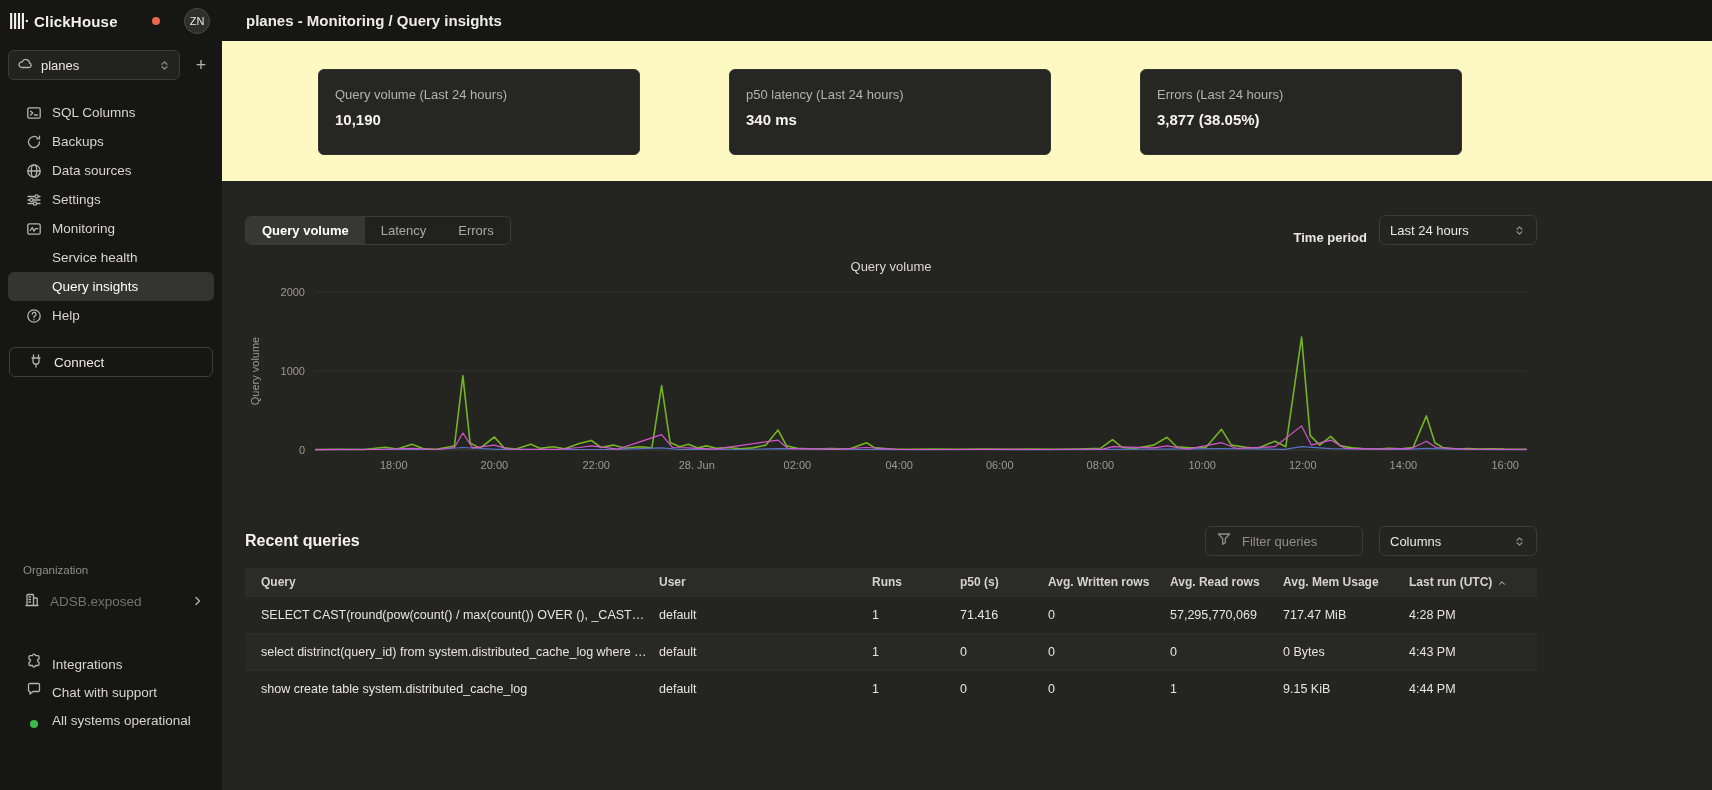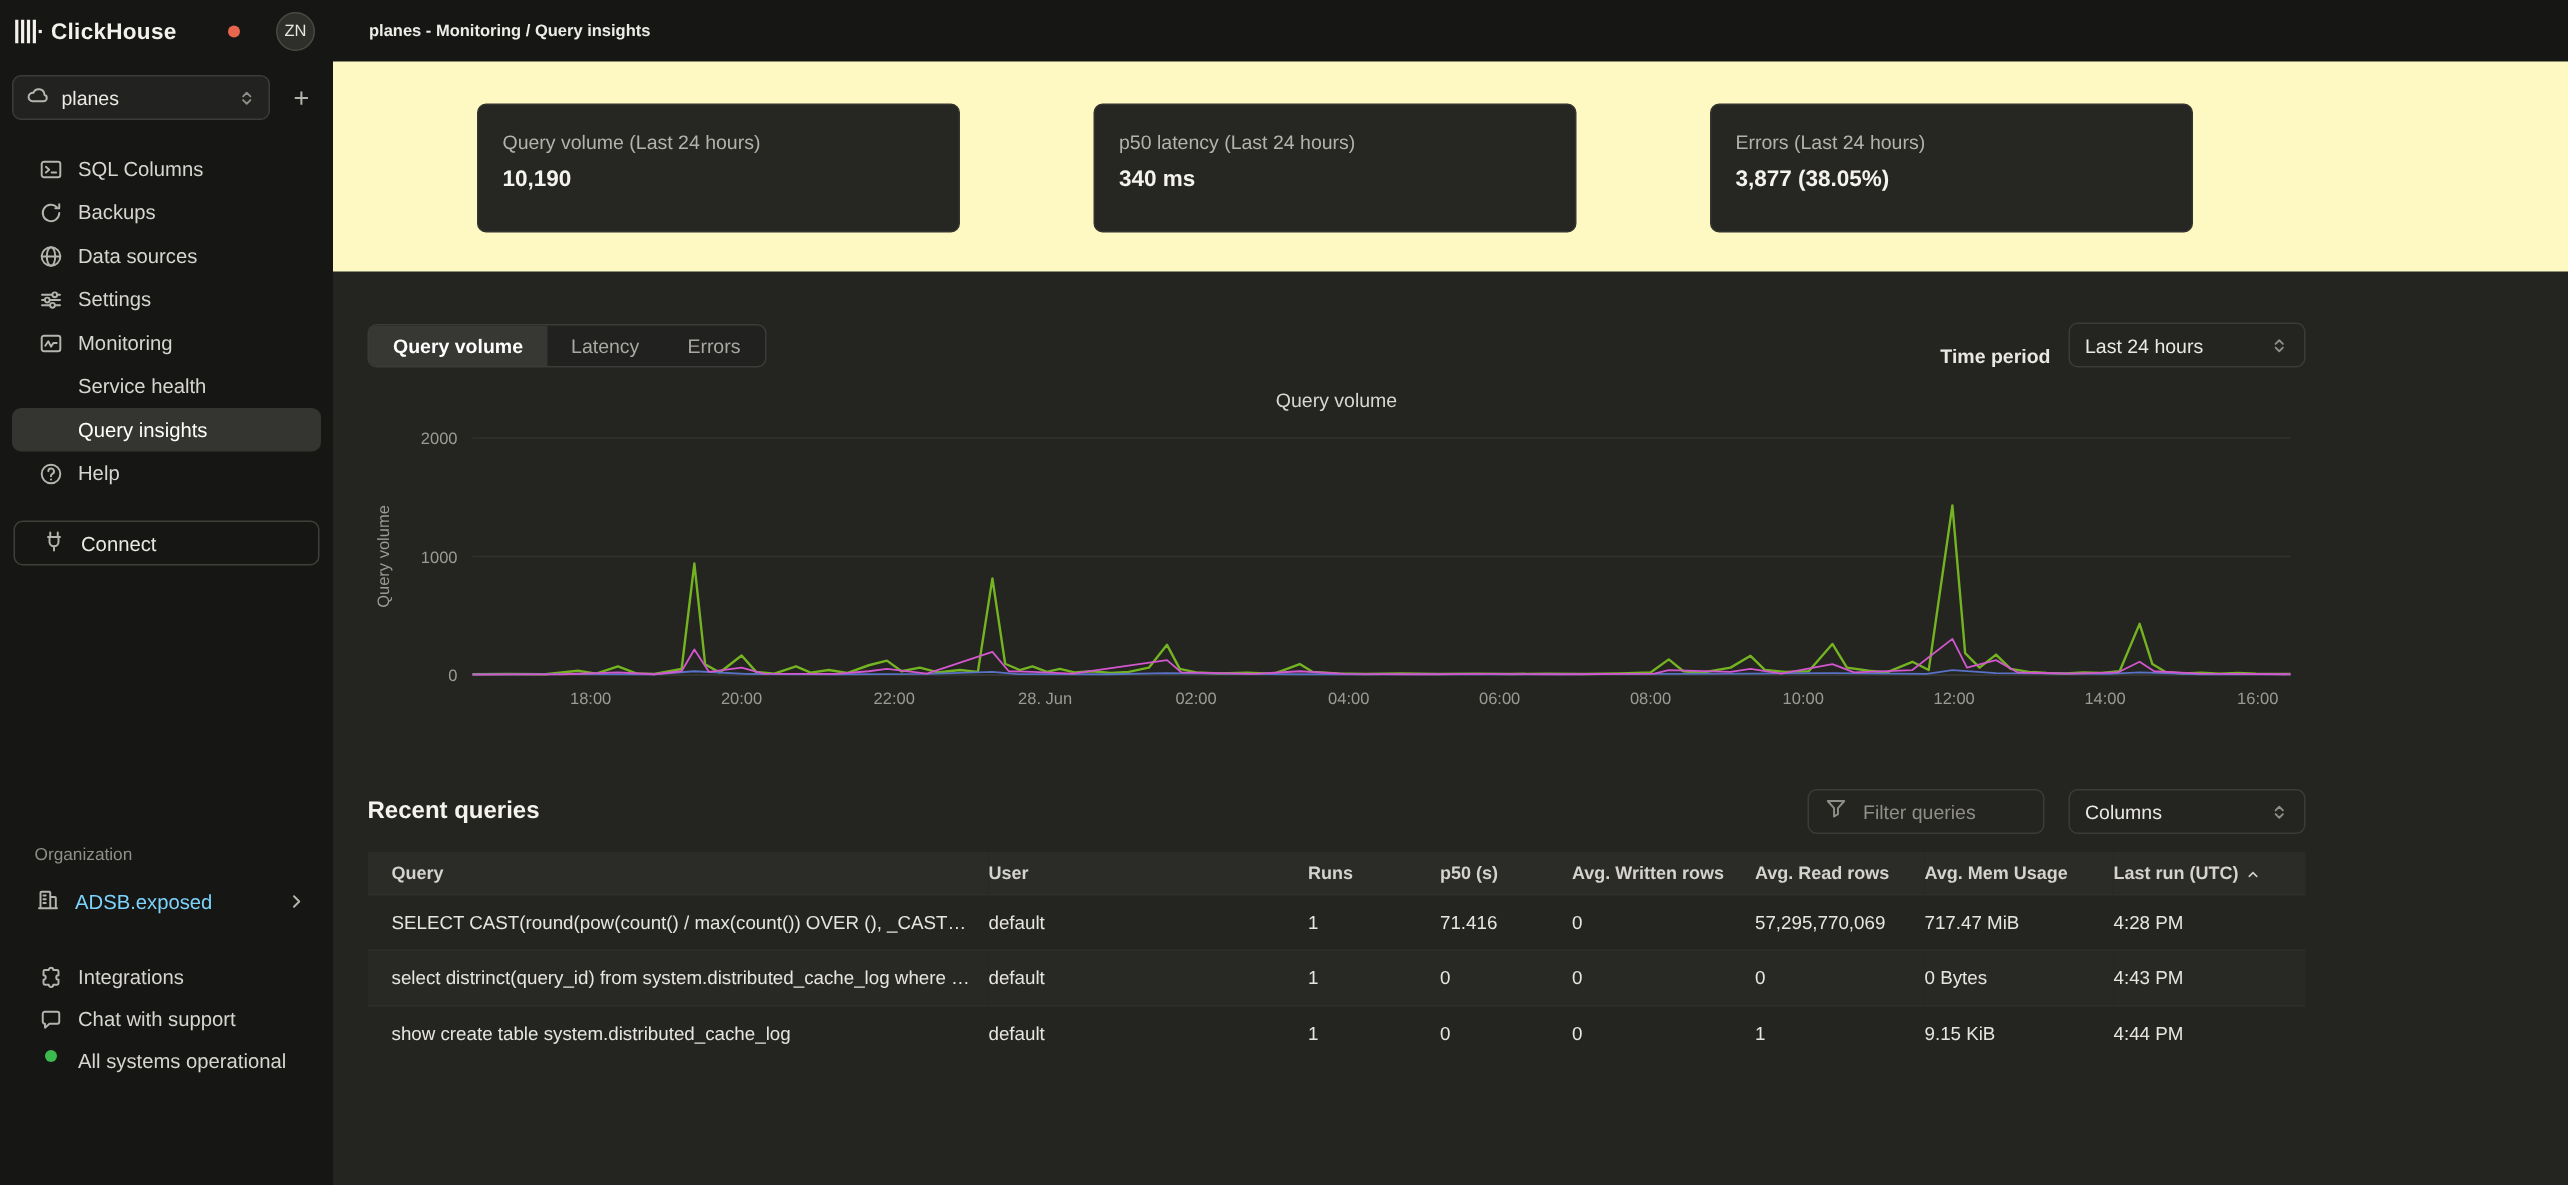--- a/index.html
+++ b/index.html
@@ -20,30 +20,30 @@
   .add-btn { width:26px; height:26px; background:transparent; border:0; color:#b3b2ac; font-size:18px; line-height:1; cursor:pointer; border-radius:4px; }
   nav { margin-top:12px; flex:none; }
   .nav-item { height:29px; margin:0 8px; border-radius:6px; display:flex; align-items:center; gap:10px; padding-left:18px; font-size:13.5px; color:#d6d5d0; cursor:pointer; }
   .nav-item .icon { width:16px; height:16px; display:flex; flex:none; }
   .nav-item.sub { padding-left:44px; }
   .nav-item.active { background:#343430; color:#ffffff; }
   .icon svg { width:16px; height:16px; stroke:#b5b4ae; fill:none; stroke-width:1.3; stroke-linecap:round; stroke-linejoin:round; }
   .connect-btn { margin:17px 9px 0; height:30px; background:transparent; border:1px solid #3f3f3a; border-radius:6px; display:flex; align-items:center; gap:10px; padding-left:18px; color:#e9e8e3; font-size:13.5px; cursor:pointer; }
   .org-section { margin-top:auto; flex:none; }
   .org-label { font-size:11.5px; color:#8f8e88; padding:0 0 10px 23px; }
-  .org-item { height:30px; display:flex; align-items:center; gap:10px; padding:0 16px 0 24px; font-size:13.5px; color:#7dd3fc; cursor:pointer; }
+  .org-item { height:30px; display:flex; align-items:center; gap:10px; padding:0 16px 0 24px; font-size:13.5px; color:#737373; cursor:pointer; }
   .org-item .chev { margin-left:auto; display:flex; }
   .sidebar-footer { margin:28px 0 62px; flex:none; }
-  .footer-item { height:28px; display:flex; align-items:flex-start; gap:10px; padding-left:26px; font-size:13.5px; color:#d6d5d0; cursor:pointer; }
+  .footer-item { height:28px; display:flex; align-items:flex-end; gap:10px; padding-left:26px; font-size:13.5px; color:#d6d5d0; cursor:pointer; }
   .ok-dot { width:8px; height:8px; border-radius:50%; background:#3dba4e; margin:0 4px; flex:none; }
 
   
   main { flex:1; min-width:0; display:flex; flex-direction:column; background:#242421; }
   .topbar { height:41px; flex:none; background:#161614; display:flex; align-items:center; padding:0 24px; }
-  .breadcrumb { font-size:11px; font-weight:700; color:#edece7; }
+  .breadcrumb { font-size:15px; font-weight:700; color:#edece7; }
   .stats-band { height:140px; flex:none; background:#fef9c3; padding:28px 0 0 96px; display:flex; gap:89px; }
   .stat-card { width:322px; height:86px; background:#262623; border:1px solid #343430; border-radius:6px; padding:17px 16px; }
   .stat-label { font-size:13px; color:#b3b2ac; margin-bottom:9px; }
   .stat-value { font-size:15px; font-weight:700; color:#f4f3ee; }
 
   .content { width:1292px; margin-left:23px; display:flex; flex-direction:column; }
   .tabs-row { margin-top:34px; height:30px; display:flex; align-items:center; justify-content:space-between; }
   .tabs { display:flex; border:1px solid #3b3b37; border-radius:6px; overflow:hidden; background:#21211f; }
   .tab { padding:6px 16px; font-size:13px; color:#a9a8a2; cursor:pointer; }
   .tab.active { background:#373733; color:#ffffff; font-weight:600; }

